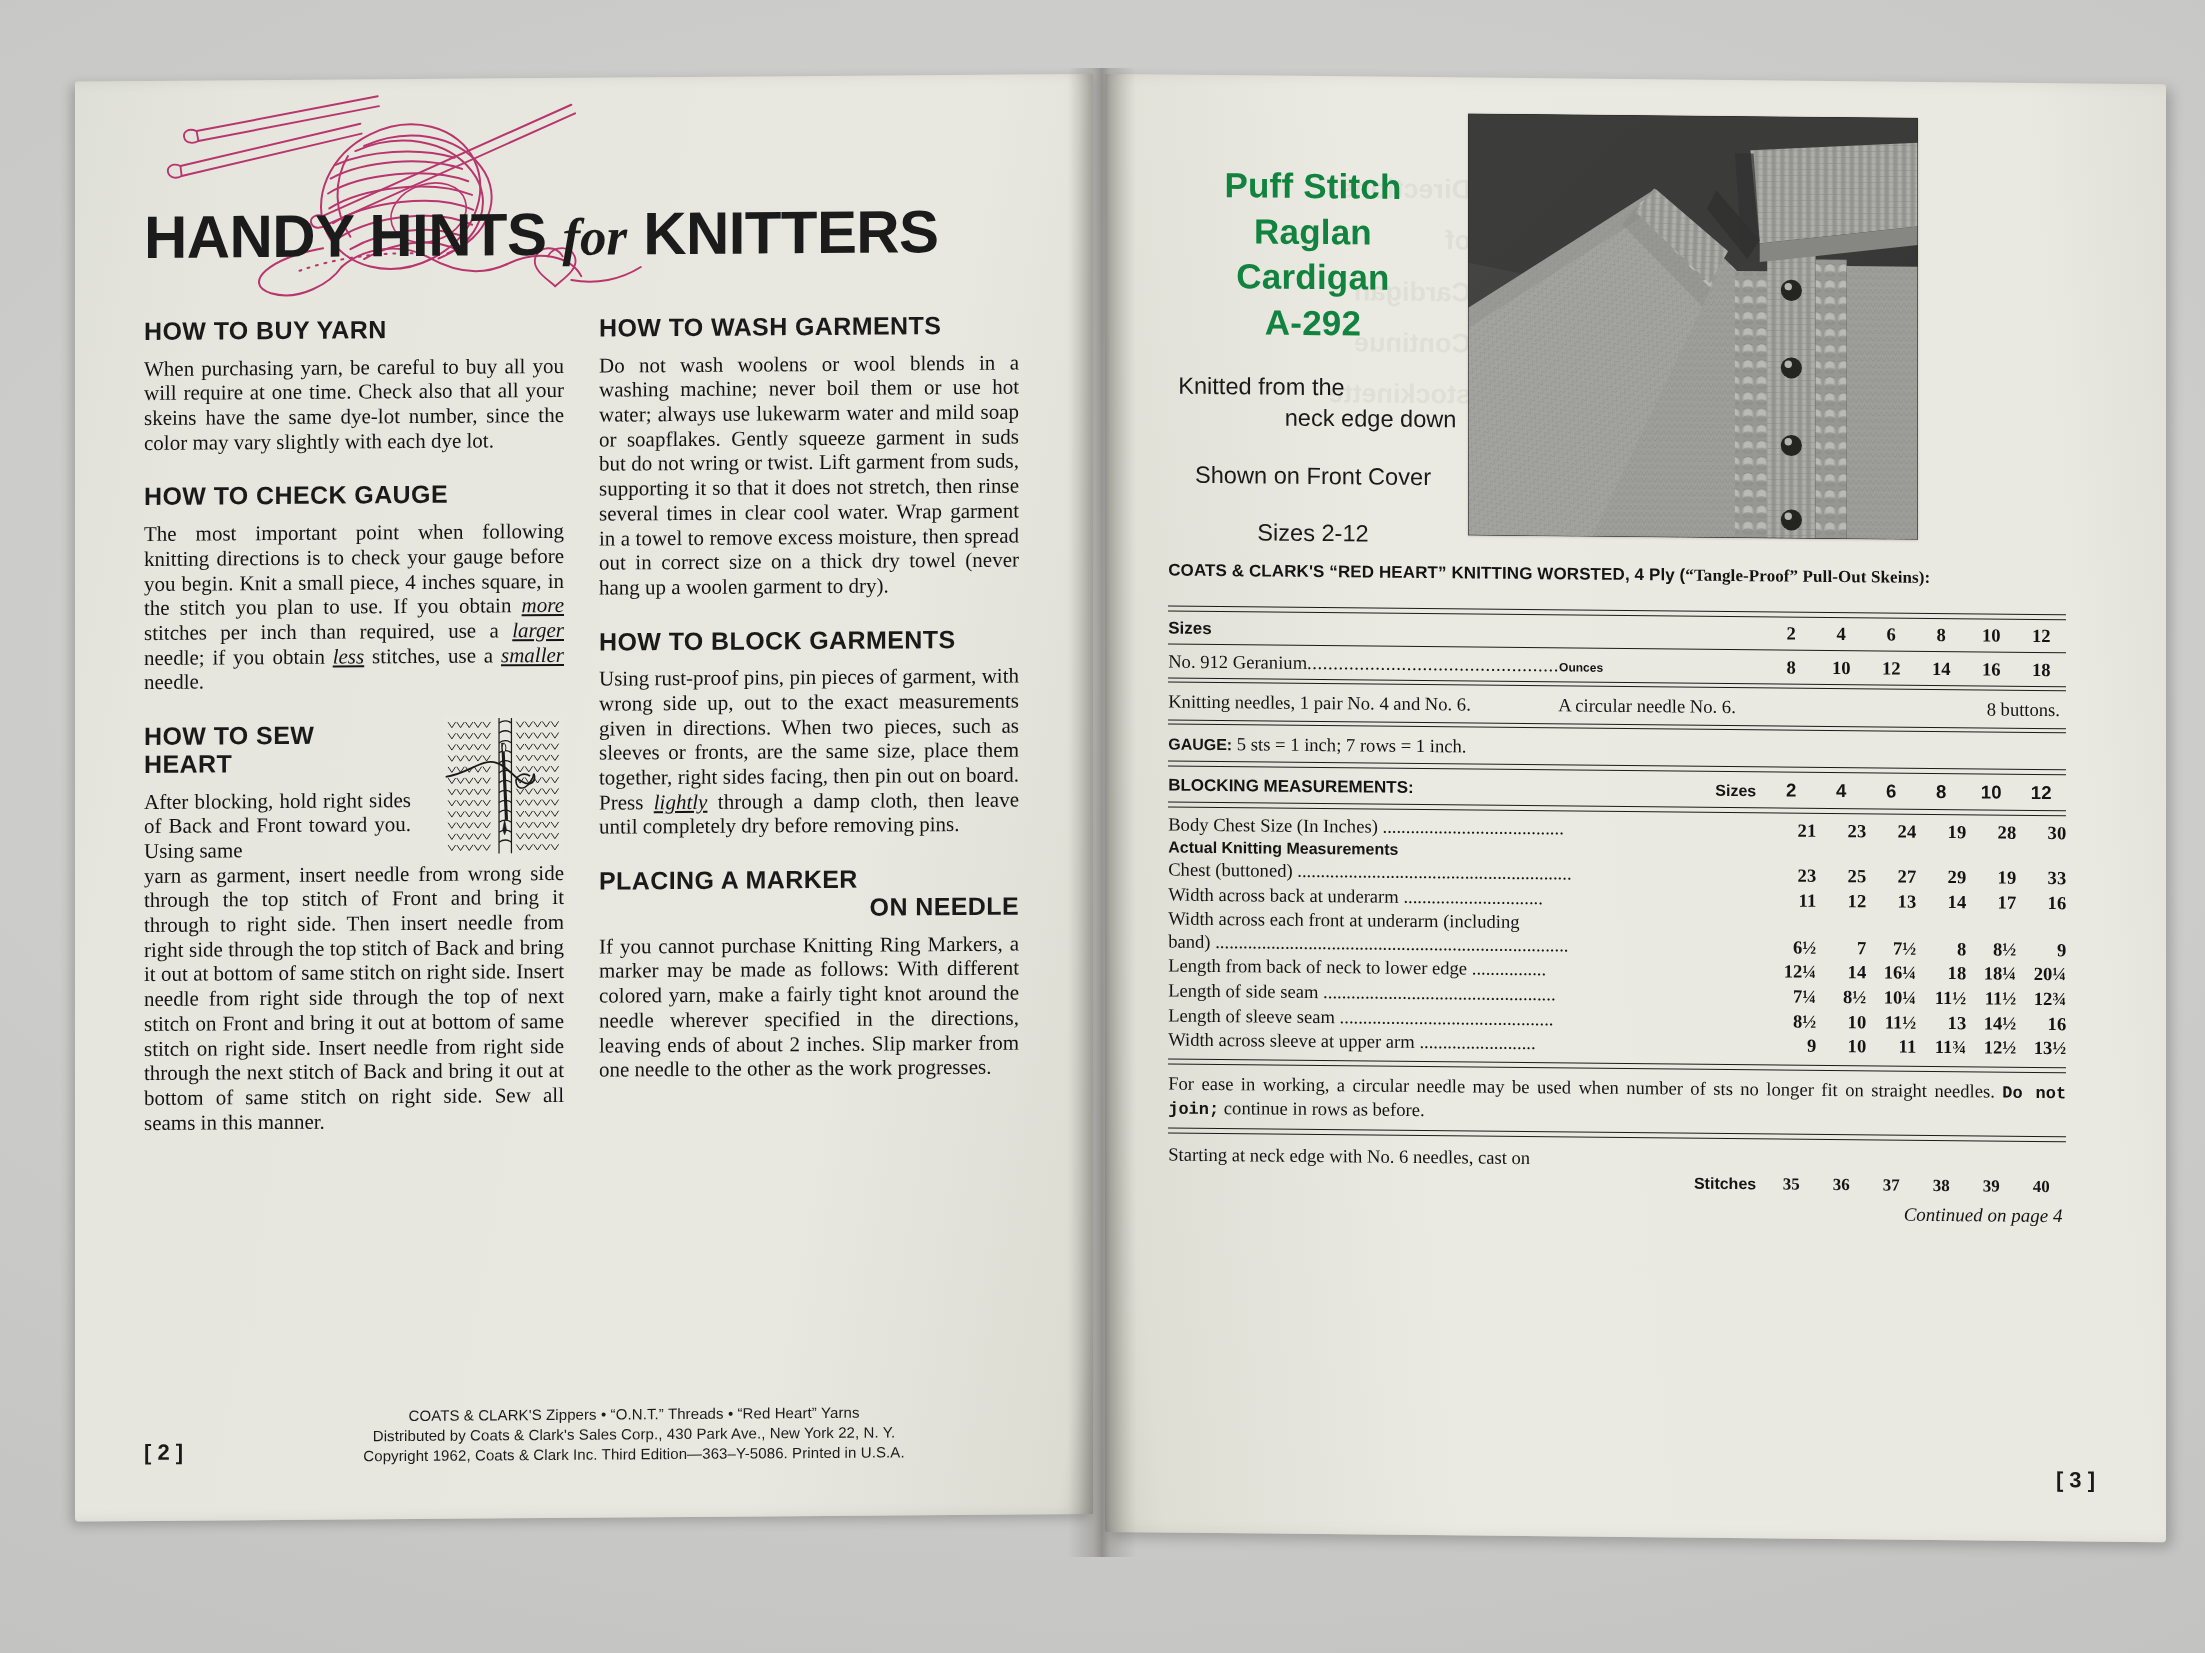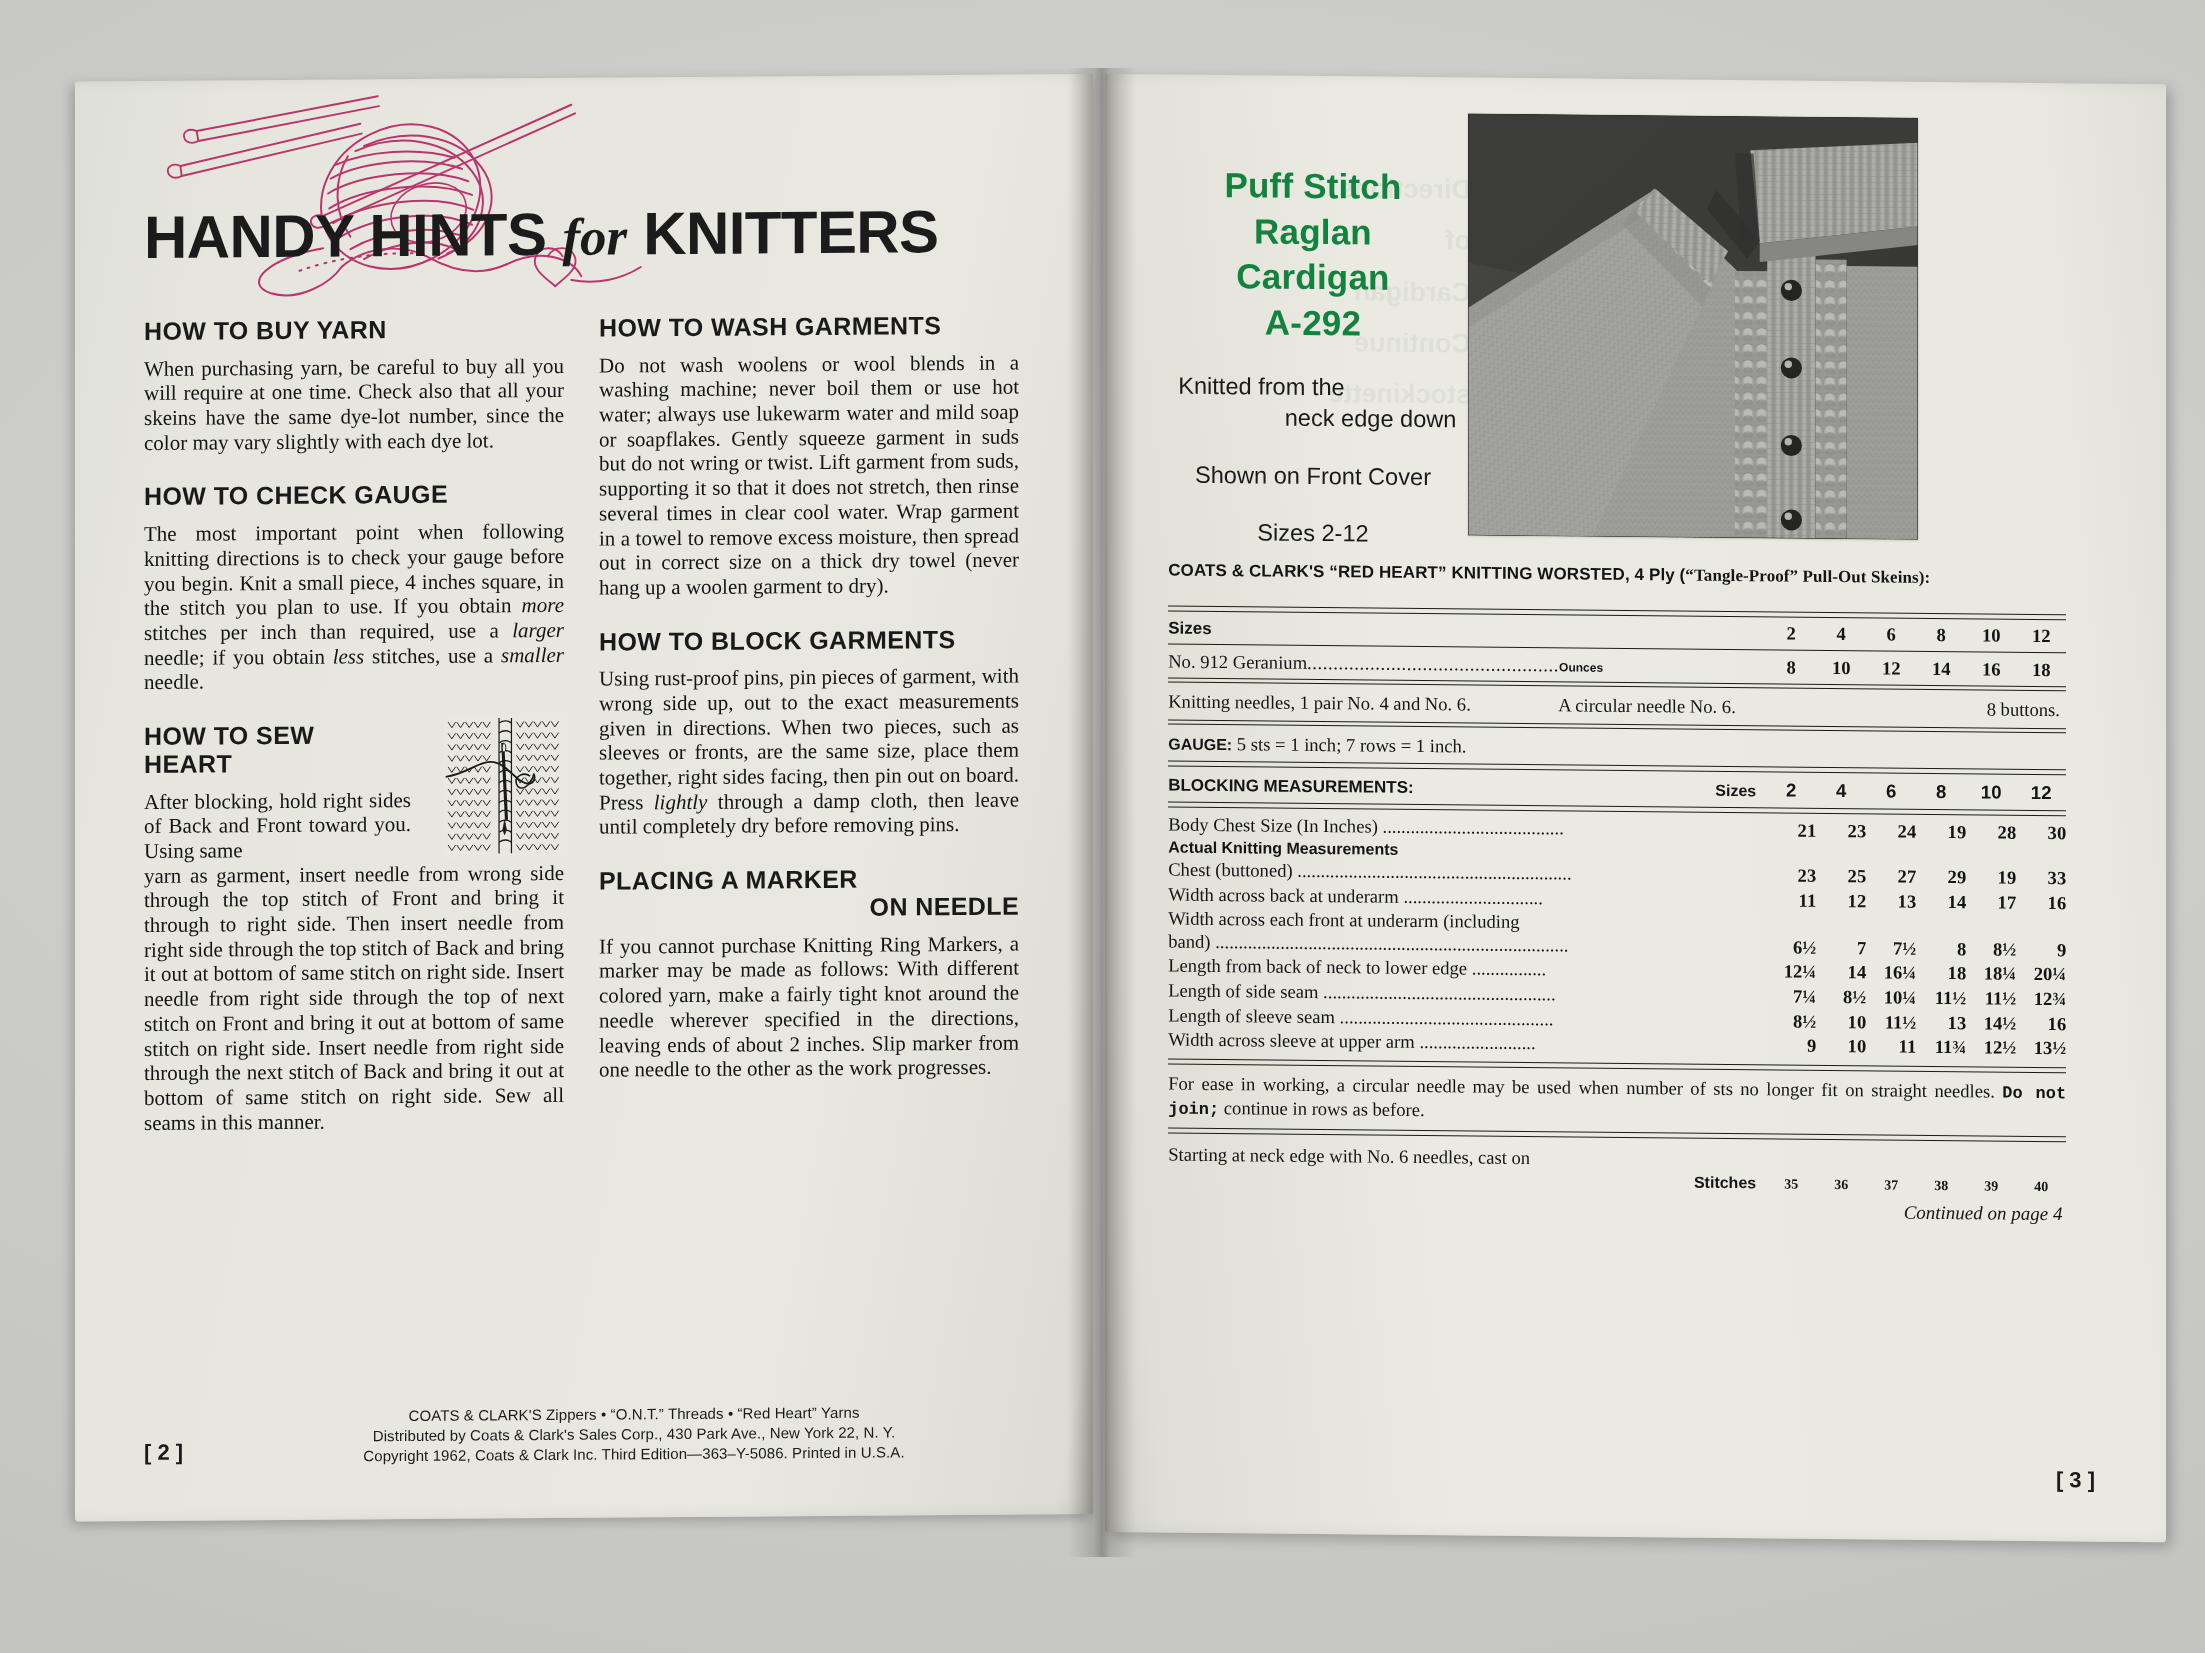--- a/index.html
+++ b/index.html
@@ -137,21 +137,21 @@
 
   .body-txt {
     font-family: "Liberation Serif", serif;
     font-size: 21px;
     line-height: 1.175;
     color: #141414;
     text-align: justify;
     margin-bottom: 27px;
     hyphens: none;
   }
-  .body-txt i { font-style: italic; }
+  .body-txt i { font-style: italic; text-decoration: underline; }
 
   .sew-wrap { position: relative; }
   .sew-illus {
     position: absolute;
     right: -1.2px;
     top: -5px;
     width: 122px;
     height: 144px;
     z-index: 3;
   }
@@ -360,21 +360,21 @@
     padding-top: 2.5px;
   }
   .stitch-row .lbl {
     flex: 1;
     text-align: right;
     padding-right: 10px;
     font-family: "Liberation Sans", sans-serif;
     font-weight: 700;
     font-size: 16px;
   }
-  .stitch-row .num { width: 50px; flex: 0 0 50px; text-align: center; font-weight: 700; font-family: "Liberation Serif", serif; font-size: 14px; }
+  .stitch-row .num { width: 50px; flex: 0 0 50px; text-align: center; font-weight: 700; font-family: "Liberation Serif", serif; font-size: 17px; }
 
   .cont {
     font-family: "Liberation Serif", serif;
     font-style: italic;
     font-size: 19px;
     color: #141414;
     text-align: right;
     padding-top: 8.7px;
     padding-right: 3.7px;
   }

